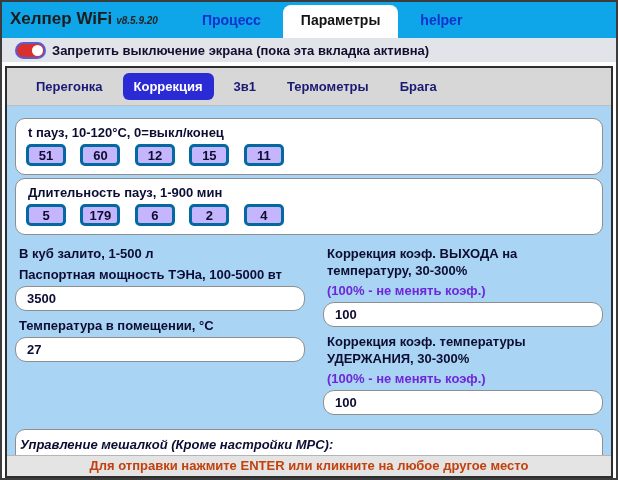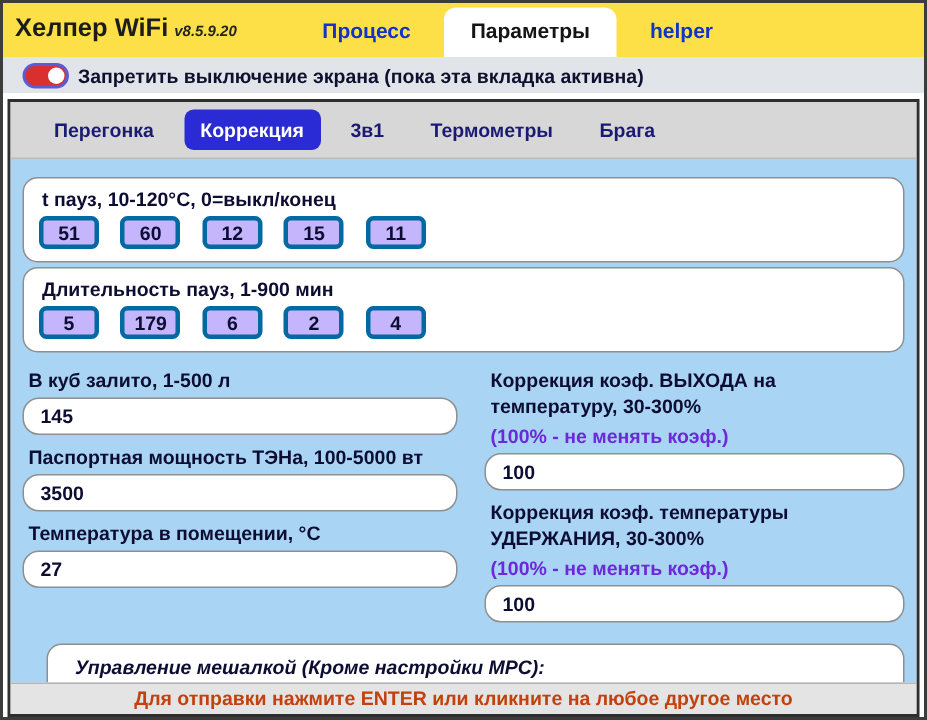--- a/index.html
+++ b/index.html
@@ -9,25 +9,24 @@
   .window {
     width: 618px; height: 480px;
     border: 2px solid #3c3c3c;
     background: #fff;
     overflow: hidden;
   }
 
   
   .header {
     height: 36px;
-    background: #fde047;
+    background: #0ea5e9;
     display: flex;
     align-items: flex-end;
     padding-left: 8px;
-    gap: 13px;
   }
   .title-wrap {
     display: flex; align-items: baseline;
     margin-bottom: 9px;
   }
   .app-title { font-size: 17px; font-weight: 700; color: #1c1c1c; letter-spacing: 0; }
   .app-version { font-size: 10px; font-style: italic; font-weight: 600; color: #242424; margin-left: 4px; }
 
   .top-tabs { display: flex; align-items: flex-end; margin-left: 28px; }
   .tab-link {
@@ -140,21 +139,21 @@
     border: 1.5px solid #8f8f8f;
     border-radius: 11px;
     padding-left: 11px;
     font-family: "Liberation Sans", sans-serif;
     font-size: 13px; font-weight: 700; color: #0d0d33;
     background: #fff;
     margin-bottom: 2px;
   }
 
   
-  .mixer-box { margin-top: 12px; padding: 5px 12px 9px 16px; margin-left: 16px; }
+  .mixer-box { margin-top: 12px; padding: 5px 12px 9px 2px; }
   .mixer-title {
     font-size: 13px; font-weight: 700; font-style: italic;
     color: #0d0d33; margin: 2px 0 6px 2px;
   }
 
   .footer {
     flex: none; height: 21px;
     background: #e4e4e4;
     border-top: 1px solid #b5b5b5;
     text-align: center;
@@ -216,21 +215,20 @@
           <input class="small-input" value="179" style="">
           <input class="small-input" value="6" style="">
           <input class="small-input" value="2" style="">
           <input class="small-input" value="4" style="">
         </div>
       </div>
 
       <div class="mid-row">
         <div class="col-left">
           <div class="fld-label">В куб залито, 1-500 л</div>
-          <input class="wide-input" value="145" style="">
 
           <div class="fld-label">Паспортная мощность ТЭНа, 100-5000 вт</div>
           <input class="wide-input" value="3500" style="">
 
           <div class="fld-label">Температура в помещении, °C</div>
           <input class="wide-input" value="27" style="">
         </div>
 
         <div class="col-right">
           <div class="fld-label">Коррекция коэф. ВЫХОДА на температуру, 30-300%</div>

